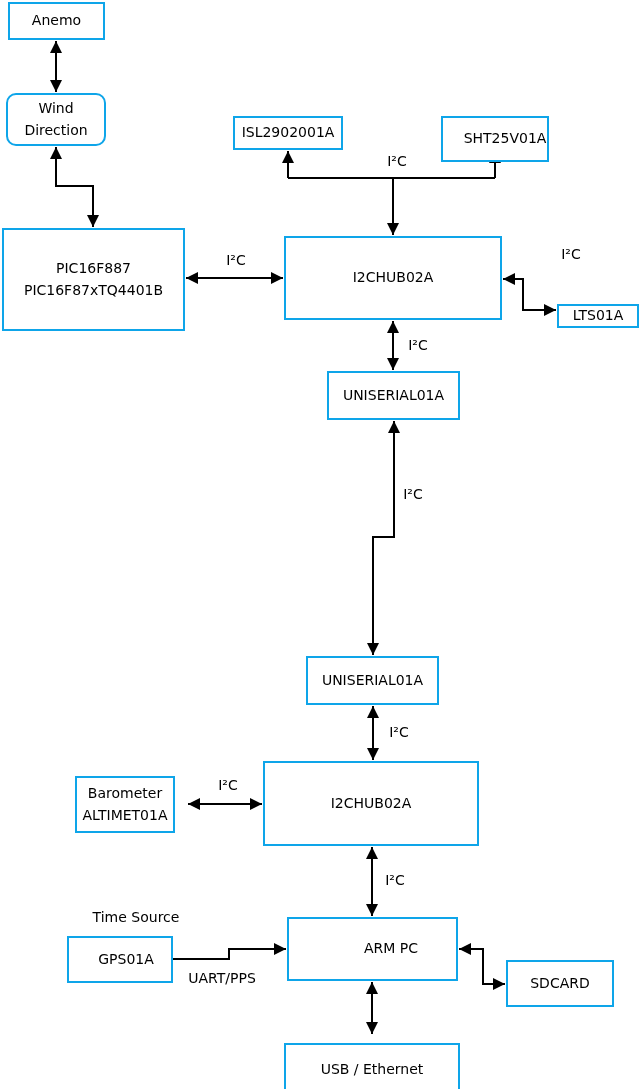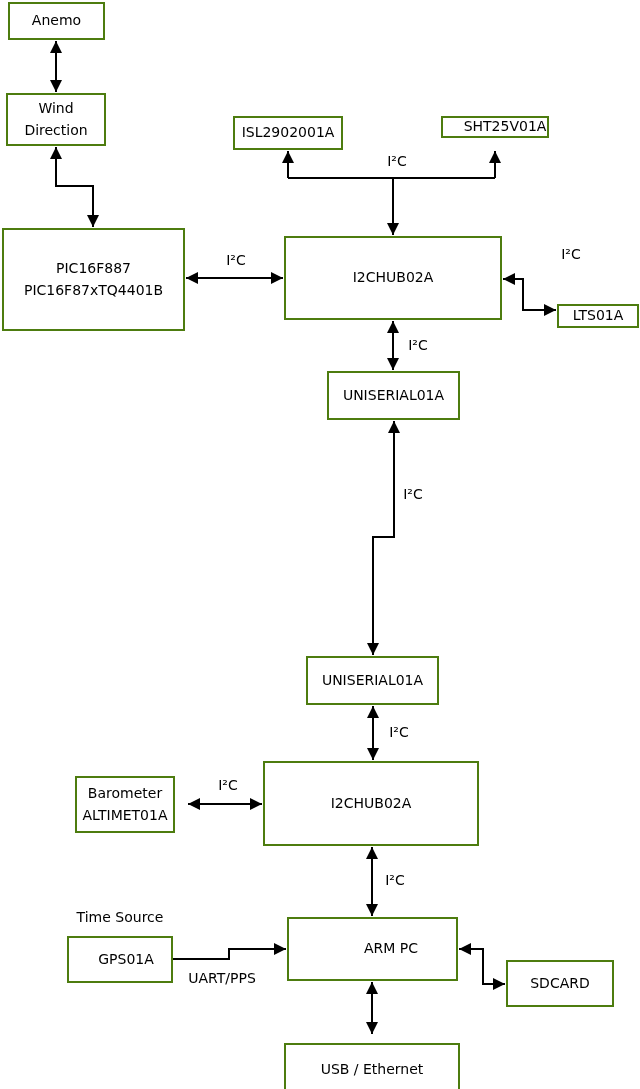--- a/index.html
+++ b/index.html
@@ -4,21 +4,21 @@
 <style>
   html, body { margin:0; padding:0; background:#ffffff; }
   .diagram {
     position:relative; width:640px; height:1089px; background:#ffffff;
     font-family:"DejaVu Sans", "Liberation Sans", sans-serif;
     color:#000; overflow:hidden;
   }
   .layer { position:absolute; left:0; top:0; }
   .node {
     position:absolute; box-sizing:border-box;
-    border:2px solid #4d7c0f; background:#fff;
+    border:2px solid #0ea5e9; background:#fff;
     display:flex; align-items:center; justify-content:center;
     text-align:center; font-size:14px; line-height:1.55;
   }
   .node .lbl { white-space:pre-line; }
   .edge-label {
     position:absolute; transform:translate(-50%,-50%);
     font-size:14px; white-space:nowrap; background:transparent;
   }
 </style>
 </head>
@@ -48,32 +48,32 @@
       <path d="M 372 847 L 372 916" marker-start="url(#arr)" marker-end="url(#arr)"></path>
       <path d="M 173 959 L 229 959 L 229 949 L 286 949" marker-end="url(#arr)"></path>
       <path d="M 459 949 L 483 949 L 483 984 L 505 984" marker-start="url(#arr)" marker-end="url(#arr)"></path>
       <path d="M 372 982 L 372 1034" marker-start="url(#arr)" marker-end="url(#arr)"></path>
     </g>
   </svg>
 
   <div class="node" style="left:8px;   top:2px;    width:97px;  height:38px;">
       <span class="lbl">Anemo</span>
     </div>
-  <div class="node" style="left:6px;   top:93px;   width:100px; height:53px;">
+  <div class="node" style="left:6px;   top:93px;   width:100px; height:53px;border-radius:10px;">
       <span class="lbl">Wind
 Direction</span>
     </div>
   <div class="node" style="left:2px;   top:228px;  width:183px; height:103px;">
       <span class="lbl">PIC16F887
 PIC16F87xTQ4401B</span>
     </div>
   <div class="node" style="left:233px; top:116px;  width:110px; height:34px;">
       <span class="lbl">ISL2902001A</span>
     </div>
-  <div class="node" style="left:441px; top:116px;  width:108px; height:22px;padding-left:20px;">
+  <div class="node" style="left:441px; top:116px;  width:108px; height:46px;padding-left:20px;">
       <span class="lbl">SHT25V01A</span>
     </div>
   <div class="node" style="left:284px; top:236px;  width:218px; height:84px;">
       <span class="lbl">I2CHUB02A</span>
     </div>
   <div class="node" style="left:557px; top:304px;  width:82px;  height:24px;">
       <span class="lbl">LTS01A</span>
     </div>
   <div class="node" style="left:327px; top:371px;  width:133px; height:49px;">
       <span class="lbl">UNISERIAL01A</span>
@@ -102,16 +102,16 @@
     </div>
 
   <span class="edge-label" style="left:397px; top:161px;">I²C</span>
   <span class="edge-label" style="left:236px; top:260px;">I²C</span>
   <span class="edge-label" style="left:571px; top:254px;">I²C</span>
   <span class="edge-label" style="left:418px; top:345px;">I²C</span>
   <span class="edge-label" style="left:413px; top:494px;">I²C</span>
   <span class="edge-label" style="left:399px; top:732px;">I²C</span>
   <span class="edge-label" style="left:228px; top:785px;">I²C</span>
   <span class="edge-label" style="left:395px; top:880px;">I²C</span>
-  <span class="edge-label" style="left:120px; top:917px;">Time Source</span>
+  <span class="edge-label" style="left:136px; top:917px;">Time Source</span>
   <span class="edge-label" style="left:222px; top:978px;">UART/PPS</span>
 
 </div>
 
 </body></html>

